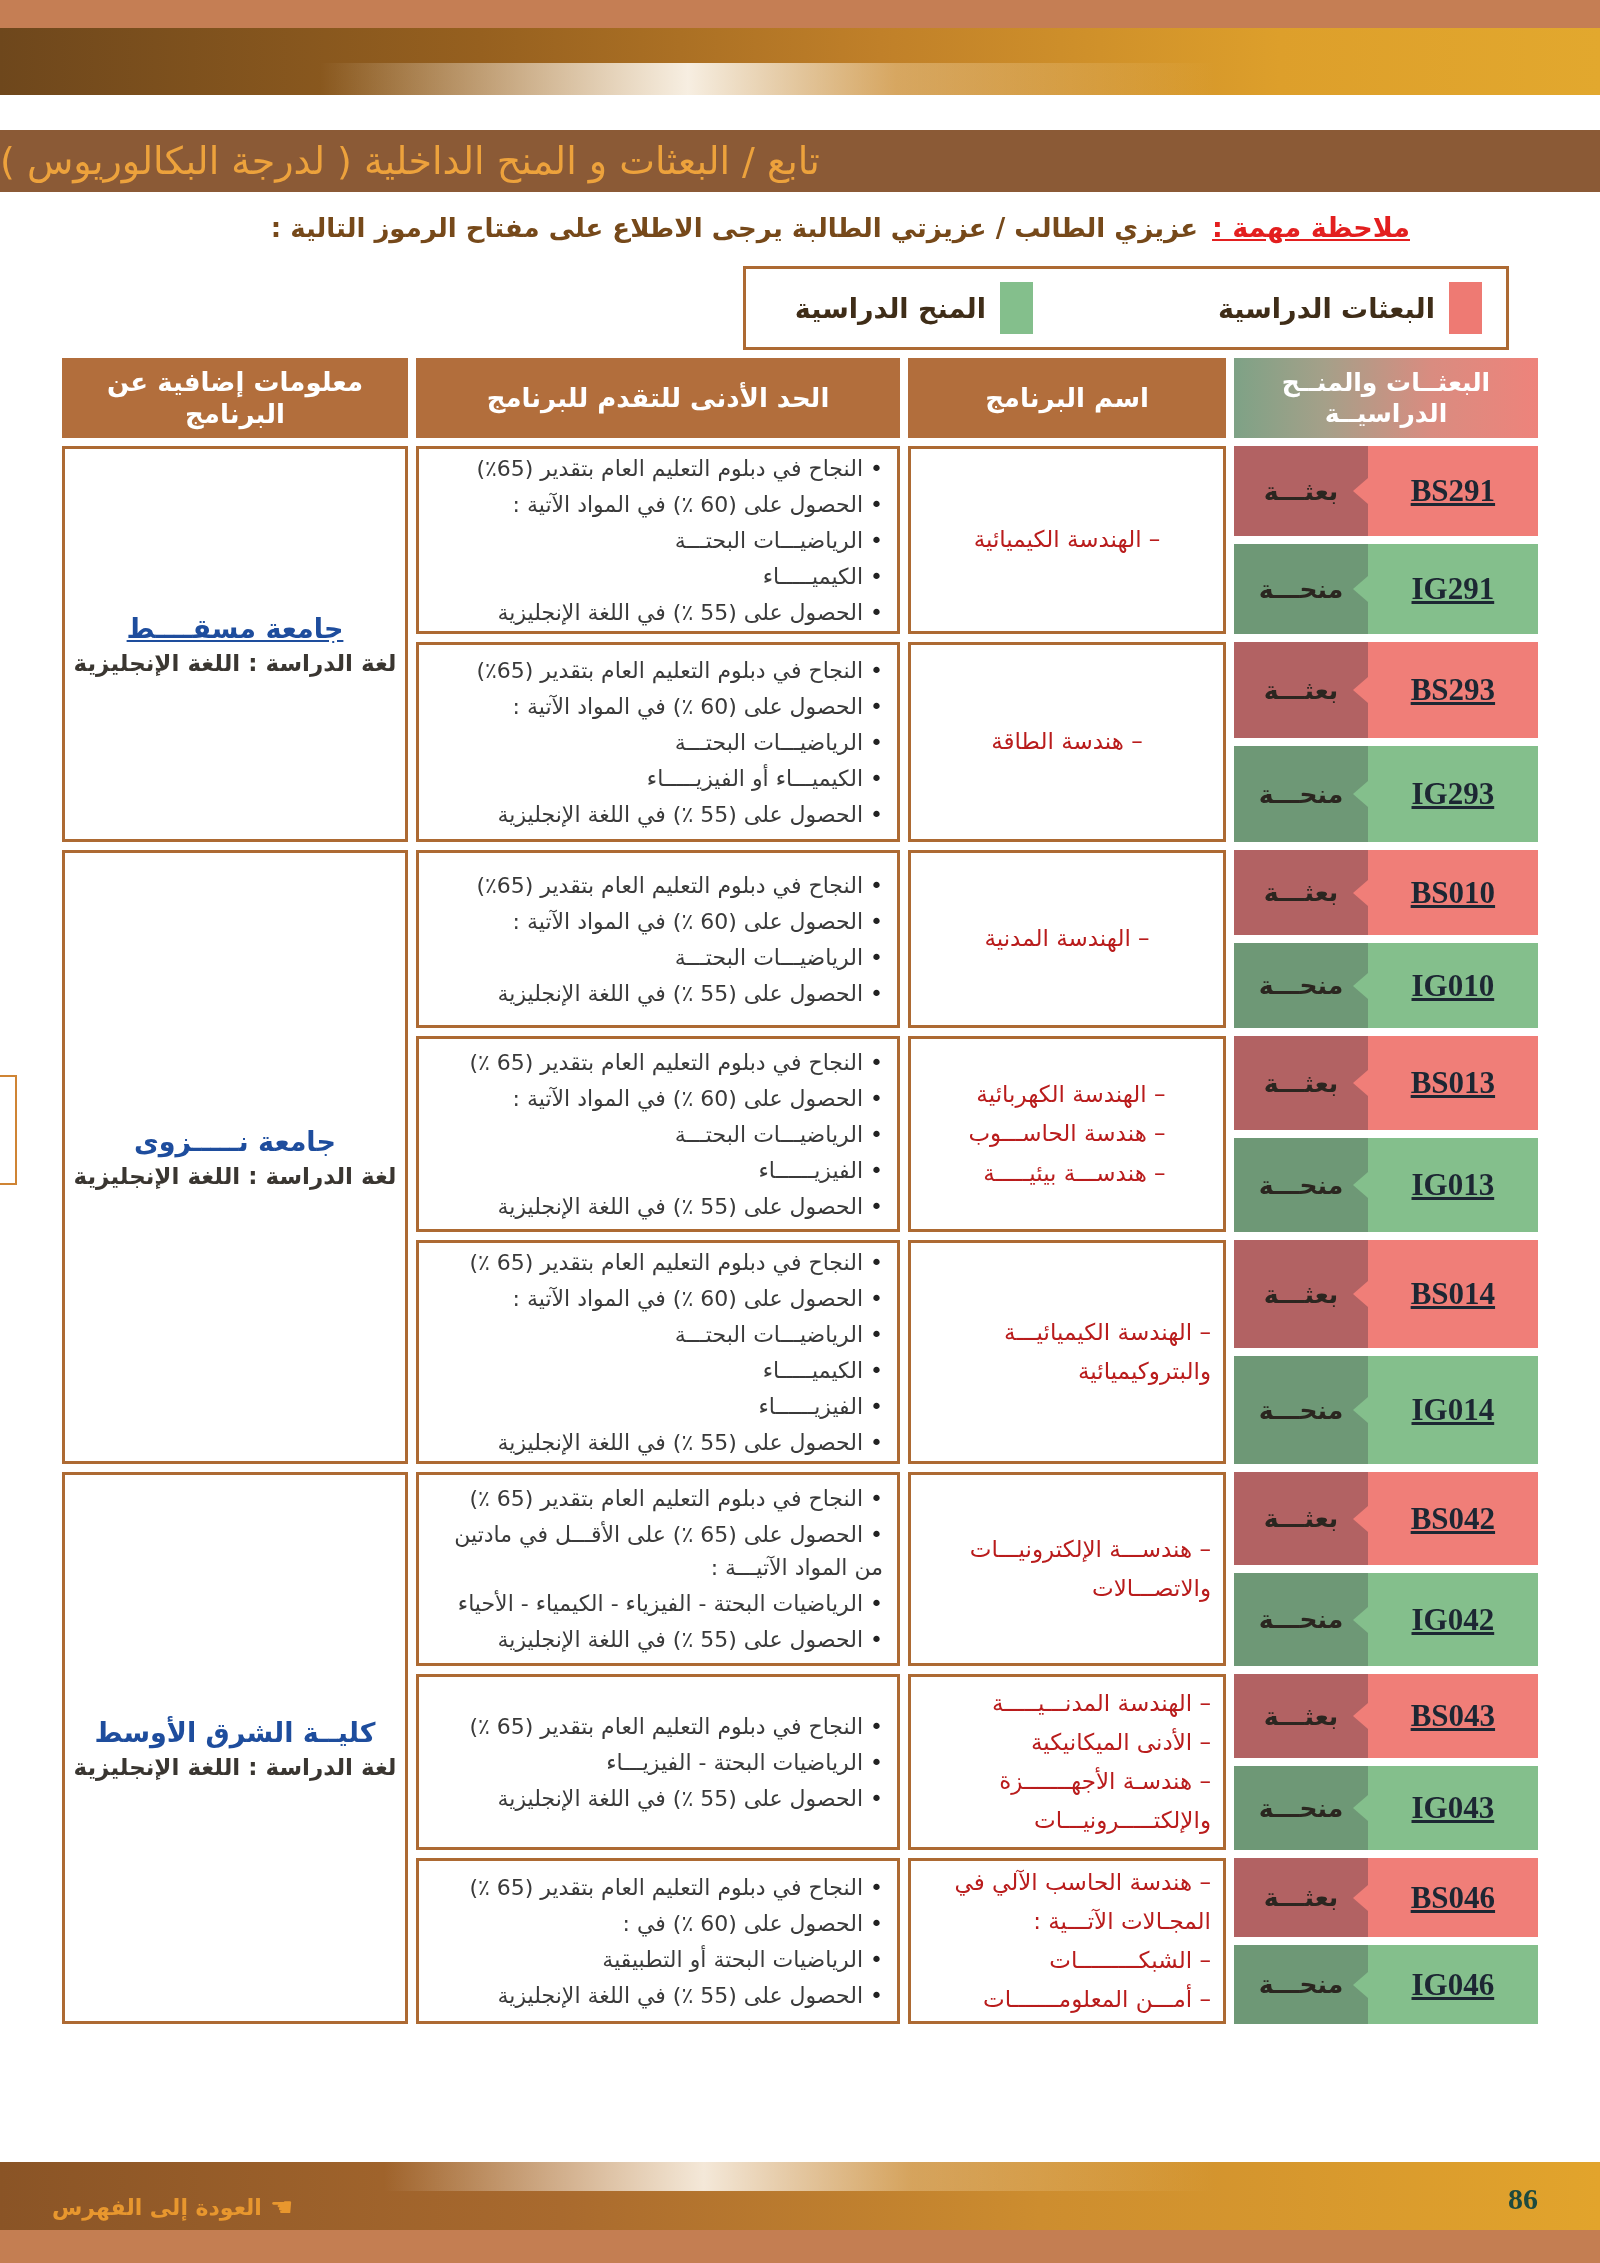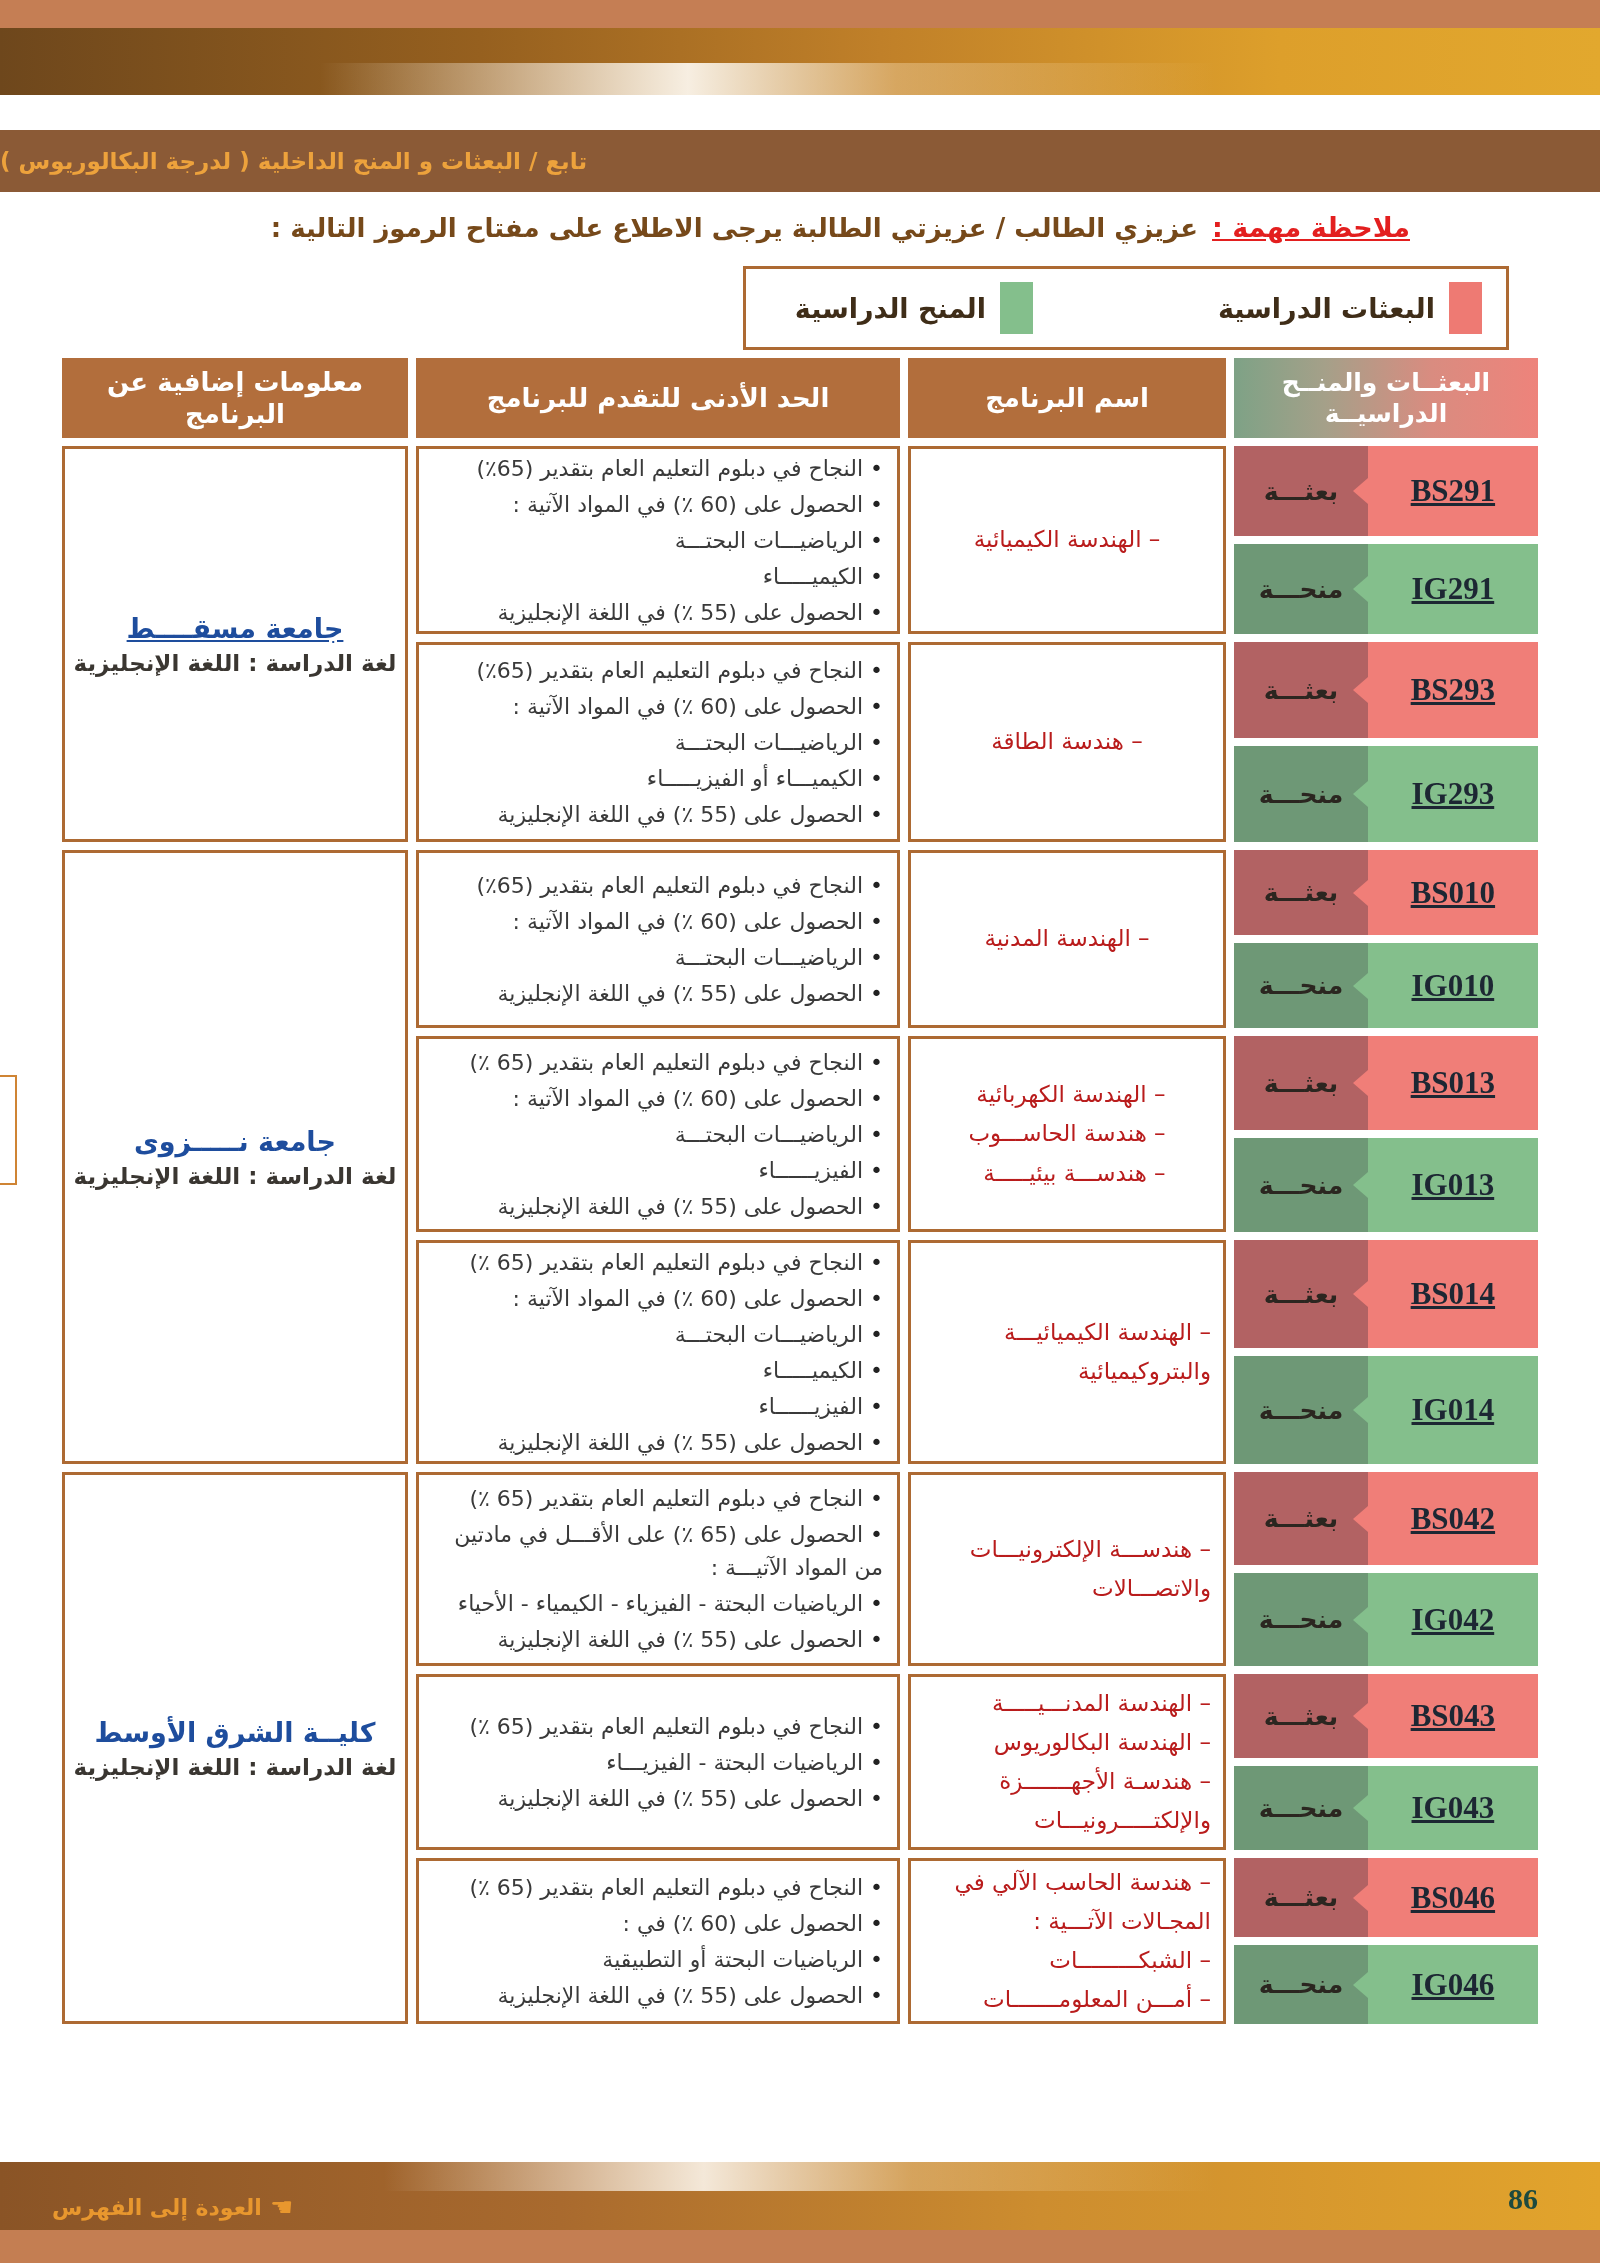--- a/index.html
+++ b/index.html
@@ -9,21 +9,21 @@
   
   .top-strip{position:absolute;left:0;top:0;width:1600px;height:28px;background:#c57e54;}
   .top-bar{position:absolute;left:0;top:28px;width:1600px;height:67px;
     background:linear-gradient(to right,#6e471c,#96601f 30%,#c08029 55%,#dd9f2b 80%,#e2a82e);}
   .top-bar-shine{position:absolute;left:0;bottom:0;width:100%;height:48%;
     background:linear-gradient(to right,rgba(255,255,255,0) 20%,rgba(255,252,246,.9) 43%,rgba(255,236,200,.35) 56%,rgba(255,255,255,0) 76%);}
 
   
   .title-bar{position:absolute;left:0;top:130px;width:1600px;height:62px;background:#8b5a36;
     display:flex;align-items:center;justify-content:flex-end;direction:rtl;padding:0;}
-  .title-text{color:#eda23c;font-weight:bold;font-size:23px;margin-right:85px;letter-spacing:0;}
+  .title-text{color:#eda23c;font-weight:normal;font-size:38px;margin-right:85px;letter-spacing:0;}
 
   
   .note{position:absolute;top:212px;right:190px;direction:rtl;white-space:nowrap;}
   .note-label{color:#e31f1f;font-weight:bold;font-size:27px;text-decoration:underline;margin-left:14px;}
   .note-text{color:#76491a;font-weight:bold;font-size:26px;}
 
   
   .legend{position:absolute;top:266px;left:743px;width:766px;height:84px;border:3px solid #ad6a33;
     box-sizing:border-box;direction:rtl;display:flex;align-items:center;padding:0 24px;gap:185px;background:#fff;}
   .legend-item{display:flex;align-items:center;gap:14px;direction:rtl;}
@@ -289,21 +289,21 @@
         <div class="chip-code">BS043</div>
       </div>
       <div class="chip chip-green">
         <div class="chip-label">منحـــة</div>
         <div class="chip-code">IG043</div>
       </div>
     </div>
     <div class="cell prog-cell" style="grid-column:2;grid-row:8;">
       <div class="prog-lines">
         <div>– الهندسة المدنـــيـــــة</div>
-        <div>– الهندسة البكالوريوس</div>
+        <div>– الأدنى الميكانيكية</div>
         <div>– هندسـة الأجهـــــــزة والإلكتـــــرونيـــات</div>
       </div>
     </div>
     <div class="cell req-cell" style="grid-column:3;grid-row:8;">
       <ul>
         <li>النجاح في دبلوم التعليم العام بتقدير (65 ٪)</li>
         <li>الرياضيات البحتة - الفيزيـــاء</li>
         <li>الحصول على (55 ٪) في اللغة الإنجليزية</li>
       </ul>
     </div>

